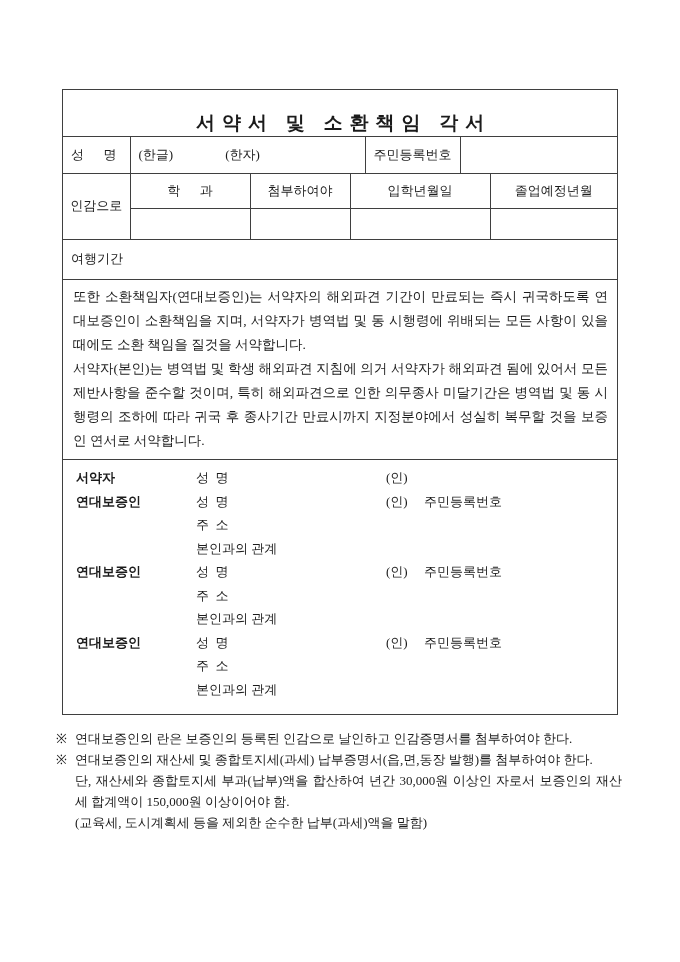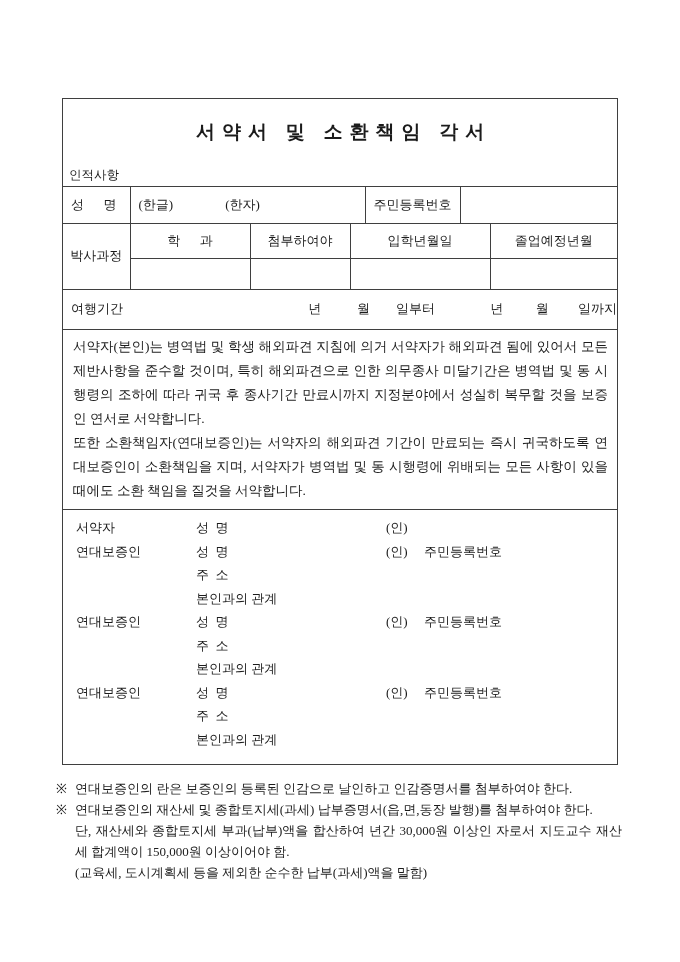--- a/index.html
+++ b/index.html
@@ -4,21 +4,21 @@
 <style>
   * { margin:0; padding:0; box-sizing:border-box; }
   html,body { background:#ffffff; }
   body {
     width:680px; height:962px;
     font-family:"Liberation Serif","DejaVu Serif",serif;
     color:#1b1b1b;
   }
   .page { width:680px; height:962px; padding-top:85px; overflow:hidden; }
   .form-box {
-    margin:13px 62px; width:556px;
+    margin:4px 62px; width:556px;
     border:1px solid #3f3f3f; background:#fff;
   }
   .title {
     text-align:center; font-size:19px; font-weight:bold;
     letter-spacing:7px; padding:20px 0 0 7px; line-height:26px;
   }
   .section-label { font-size:12.5px; margin:22px 0 3px; padding-left:6px; line-height:16px; }
 
   .tbl { width:100%; border-collapse:collapse; table-layout:fixed; }
   .tbl td {
@@ -45,40 +45,39 @@
 
   .pledge {
     border-bottom:1px solid #3f3f3f;
     padding:5px 9px 6px 10px;
     font-size:13.5px; line-height:24px;
   }
   .pledge p { text-align:justify; }
 
   .sig-section { padding:7px 0 12px; }
   .sig-row { display:flex; align-items:center; height:23.5px; font-size:13px; }
-  .sig-role { width:133px; padding-left:13px; }
+  .sig-role { width:133px; padding-left:13px;font-weight:bold; }
   .sig-label { width:190px; white-space:pre; }
   .sig-seal { width:38px; }
   .sig-extra { flex:1; }
 
   .notes { margin:13px 58px 0 56px; font-size:13px; line-height:21px; }
   .note-line { display:flex; }
   .note-marker { width:19px; flex:0 0 19px; }
   .note-text { flex:1; text-align:justify; }
 </style>
 </head>
 <body>
 
 <div class="page">
 
   <div class="form-box">
 
     <div class="title">서약서 및 소환책임 각서</div>
 
-    <div class="section-label">인적사항</div>
 
     <table class="tbl tbl-a">
       <colgroup>
           <col class="c1">
           <col class="c2">
           <col class="c3">
           <col>
         </colgroup>
       <tbody>
           <tr>
@@ -93,43 +92,42 @@
     <table class="tbl tbl-b">
       <colgroup>
           <col class="b1">
           <col class="b2">
           <col class="b3">
           <col class="b4">
           <col>
         </colgroup>
       <tbody>
           <tr class="hdr">
-        <td class="ctr" rowspan="2">박사과정</td>
+        <td class="ctr" rowspan="2">인감으로</td>
         <td class="ctr pre">학      과</td>
         <td class="ctr">첨부하여야</td>
         <td class="ctr">입학년월일</td>
         <td class="ctr">졸업예정년월</td>
       </tr>
       <tr class="blank">
         <td></td>
         <td></td>
         <td></td>
         <td></td>
       </tr>
     </tbody>
       </table>
 
     <div class="travel-row">
       <span class="travel-label">여행기간</span>
-      <span class="travel-value">년           월        일부터                 년          월         일까지</span>
     </div>
 
     <div class="pledge">
+      <p>또한 소환책임자(연대보증인)는 서약자의 해외파견 기간이 만료되는 즉시 귀국하도록 연대보증인이 소환책임을 지며, 서약자가 병역법 및 동 시행령에 위배되는 모든 사항이 있을 때에도 소환 책임을 질것을 서약합니다.</p>
       <p>서약자(본인)는 병역법 및 학생 해외파견 지침에 의거 서약자가 해외파견 됨에 있어서 모든 제반사항을 준수할 것이며, 특히 해외파견으로 인한 의무종사 미달기간은 병역법 및 동 시행령의 조하에 따라 귀국 후 종사기간 만료시까지 지정분야에서 성실히 복무할 것을 보증인 연서로 서약합니다.</p>
-      <p>또한 소환책임자(연대보증인)는 서약자의 해외파견 기간이 만료되는 즉시 귀국하도록 연대보증인이 소환책임을 지며, 서약자가 병역법 및 동 시행령에 위배되는 모든 사항이 있을 때에도 소환 책임을 질것을 서약합니다.</p>
     </div>
 
     <div class="sig-section">
 
       <div class="sig-row">
         <span class="sig-role">서약자</span>
         <span class="sig-label">성  명</span>
         <span class="sig-seal">(인)</span>
         <span class="sig-extra"></span>
       </div>
@@ -204,21 +202,21 @@
     <div class="note-line">
       <span class="note-marker">※</span>
       <span class="note-text">연대보증인의 란은 보증인의 등록된 인감으로 날인하고 인감증명서를 첨부하여야 한다.</span>
     </div>
     <div class="note-line">
       <span class="note-marker">※</span>
       <span class="note-text">연대보증인의 재산세 및 종합토지세(과세) 납부증명서(읍,면,동장 발행)를 첨부하여야 한다.</span>
     </div>
     <div class="note-line">
       <span class="note-marker"></span>
-      <span class="note-text">단, 재산세와 종합토지세 부과(납부)액을 합산하여 년간 30,000원 이상인 자로서 지도교수 재산세 합계액이 150,000원 이상이어야 함.</span>
+      <span class="note-text">단, 재산세와 종합토지세 부과(납부)액을 합산하여 년간 30,000원 이상인 자로서 보증인의 재산세 합계액이 150,000원 이상이어야 함.</span>
     </div>
     <div class="note-line">
       <span class="note-marker"></span>
       <span class="note-text">(교육세, 도시계획세 등을 제외한 순수한 납부(과세)액을 말함)</span>
     </div>
   </div>
 
 </div>
 
 </body></html>

